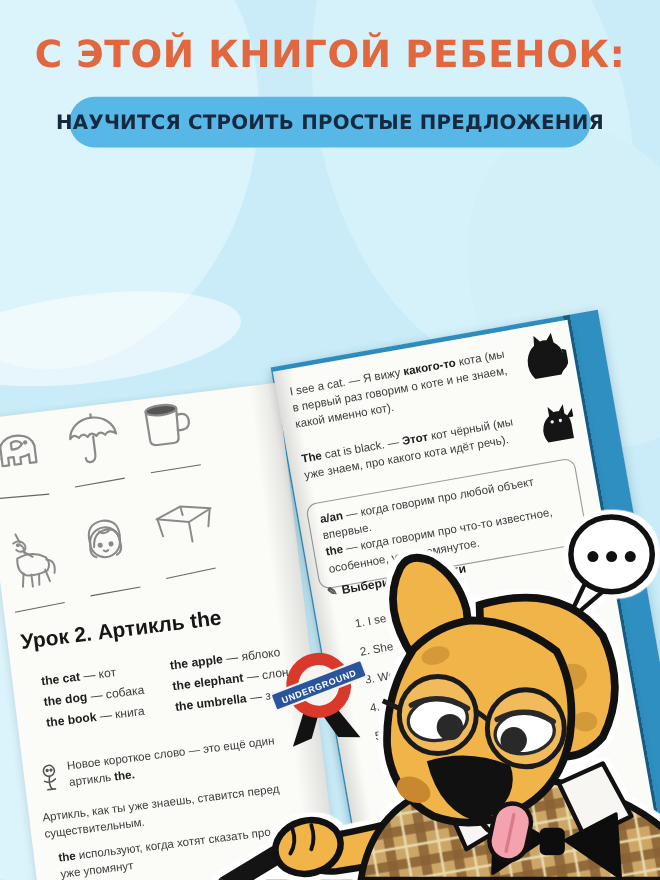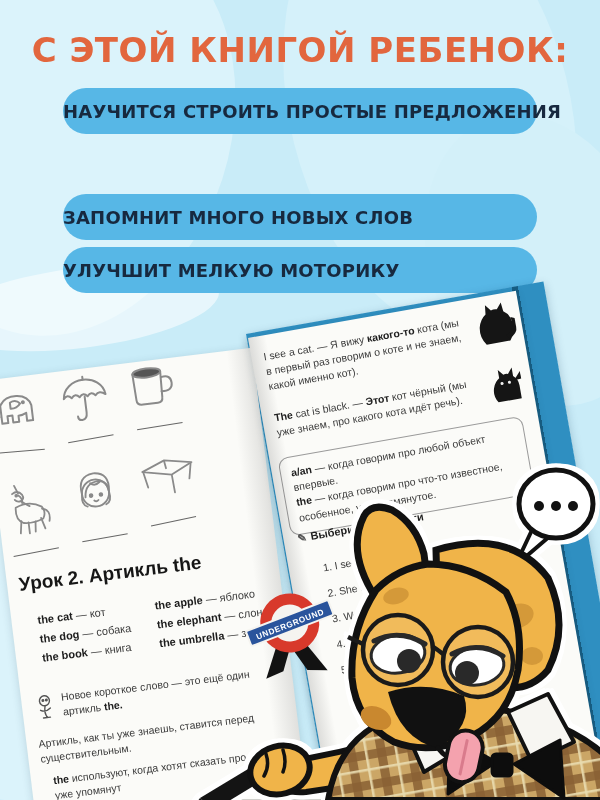--- a/index.html
+++ b/index.html
@@ -16,21 +16,21 @@
   .s4{left:430px;top:110px;width:220px;height:300px;background:#D3F0F9;transform:rotate(-20deg);}
   .s5{left:-60px;top:268px;width:280px;height:80px;background:rgba(255,255,255,.55);transform:rotate(-7deg);}
 
   .headline{
     position:absolute;left:0;top:30px;width:600px;text-align:center;
     font-family:"DejaVu Sans",sans-serif;font-weight:800;font-size:34px;
     letter-spacing:.5px;color:#E2663E;z-index:2;
   }
   .pill{
     position:absolute;left:63px;width:474px;height:46px;border-radius:23px;
-    background:#57B7E6;display:flex;align-items:center;
+    background:#57B7E6;display:flex;align-items:center;justify-content:center;
     z-index:2;
   }
   .pill span{
     font-family:"DejaVu Sans",sans-serif;font-weight:700;font-size:18px;
     color:#17293F;letter-spacing:.2px;white-space:nowrap;
   }
   .p1{top:88px;}.p2{top:141px;}.p3{top:194px;}.p4{top:247px;}
 
   
   .book-cover{
@@ -87,26 +87,20 @@
   <div class="bgshape s2"></div>
   <div class="bgshape s3"></div>
   <div class="bgshape s4"></div>
   <div class="bgshape s5"></div>
 
   <div class="headline">С ЭТОЙ КНИГОЙ РЕБЕНОК:</div>
 
   <div class="pill p1">
       <span>НАУЧИТСЯ СТРОИТЬ ПРОСТЫЕ ПРЕДЛОЖЕНИЯ</span>
     </div>
-  <div class="pill p3">
-      <span>ЗАПОМНИТ МНОГО НОВЫХ СЛОВ</span>
-    </div>
-  <div class="pill p4">
-      <span>УЛУЧШИТ МЕЛКУЮ МОТОРИКУ</span>
-    </div>
 
   <div class="book-cover"></div>
 
   <div class="page page-left">
 
     <svg class="picto" style="left:4px;top:8px" viewBox="0 0 52 52" fill="none" stroke="#8a8a8a" stroke-width="2" stroke-linecap="round" stroke-linejoin="round">
       <path d="M11,19 Q16,10 28,11 Q40,12 42,22 L42,37 L36,37 L36,29 Q32,31 28,31 L28,37 L22,37 L22,30 L17,30 L17,37 L11,37 Z"></path>
       <path d="M11,19 Q4,21 5,28 Q5,31 9,30"></path>
       <path d="M21,17 Q27,14 31,19 Q27,24 21,23 Z"></path>
       <circle cx="34" cy="18" r="1" fill="#8a8a8a"></circle>

